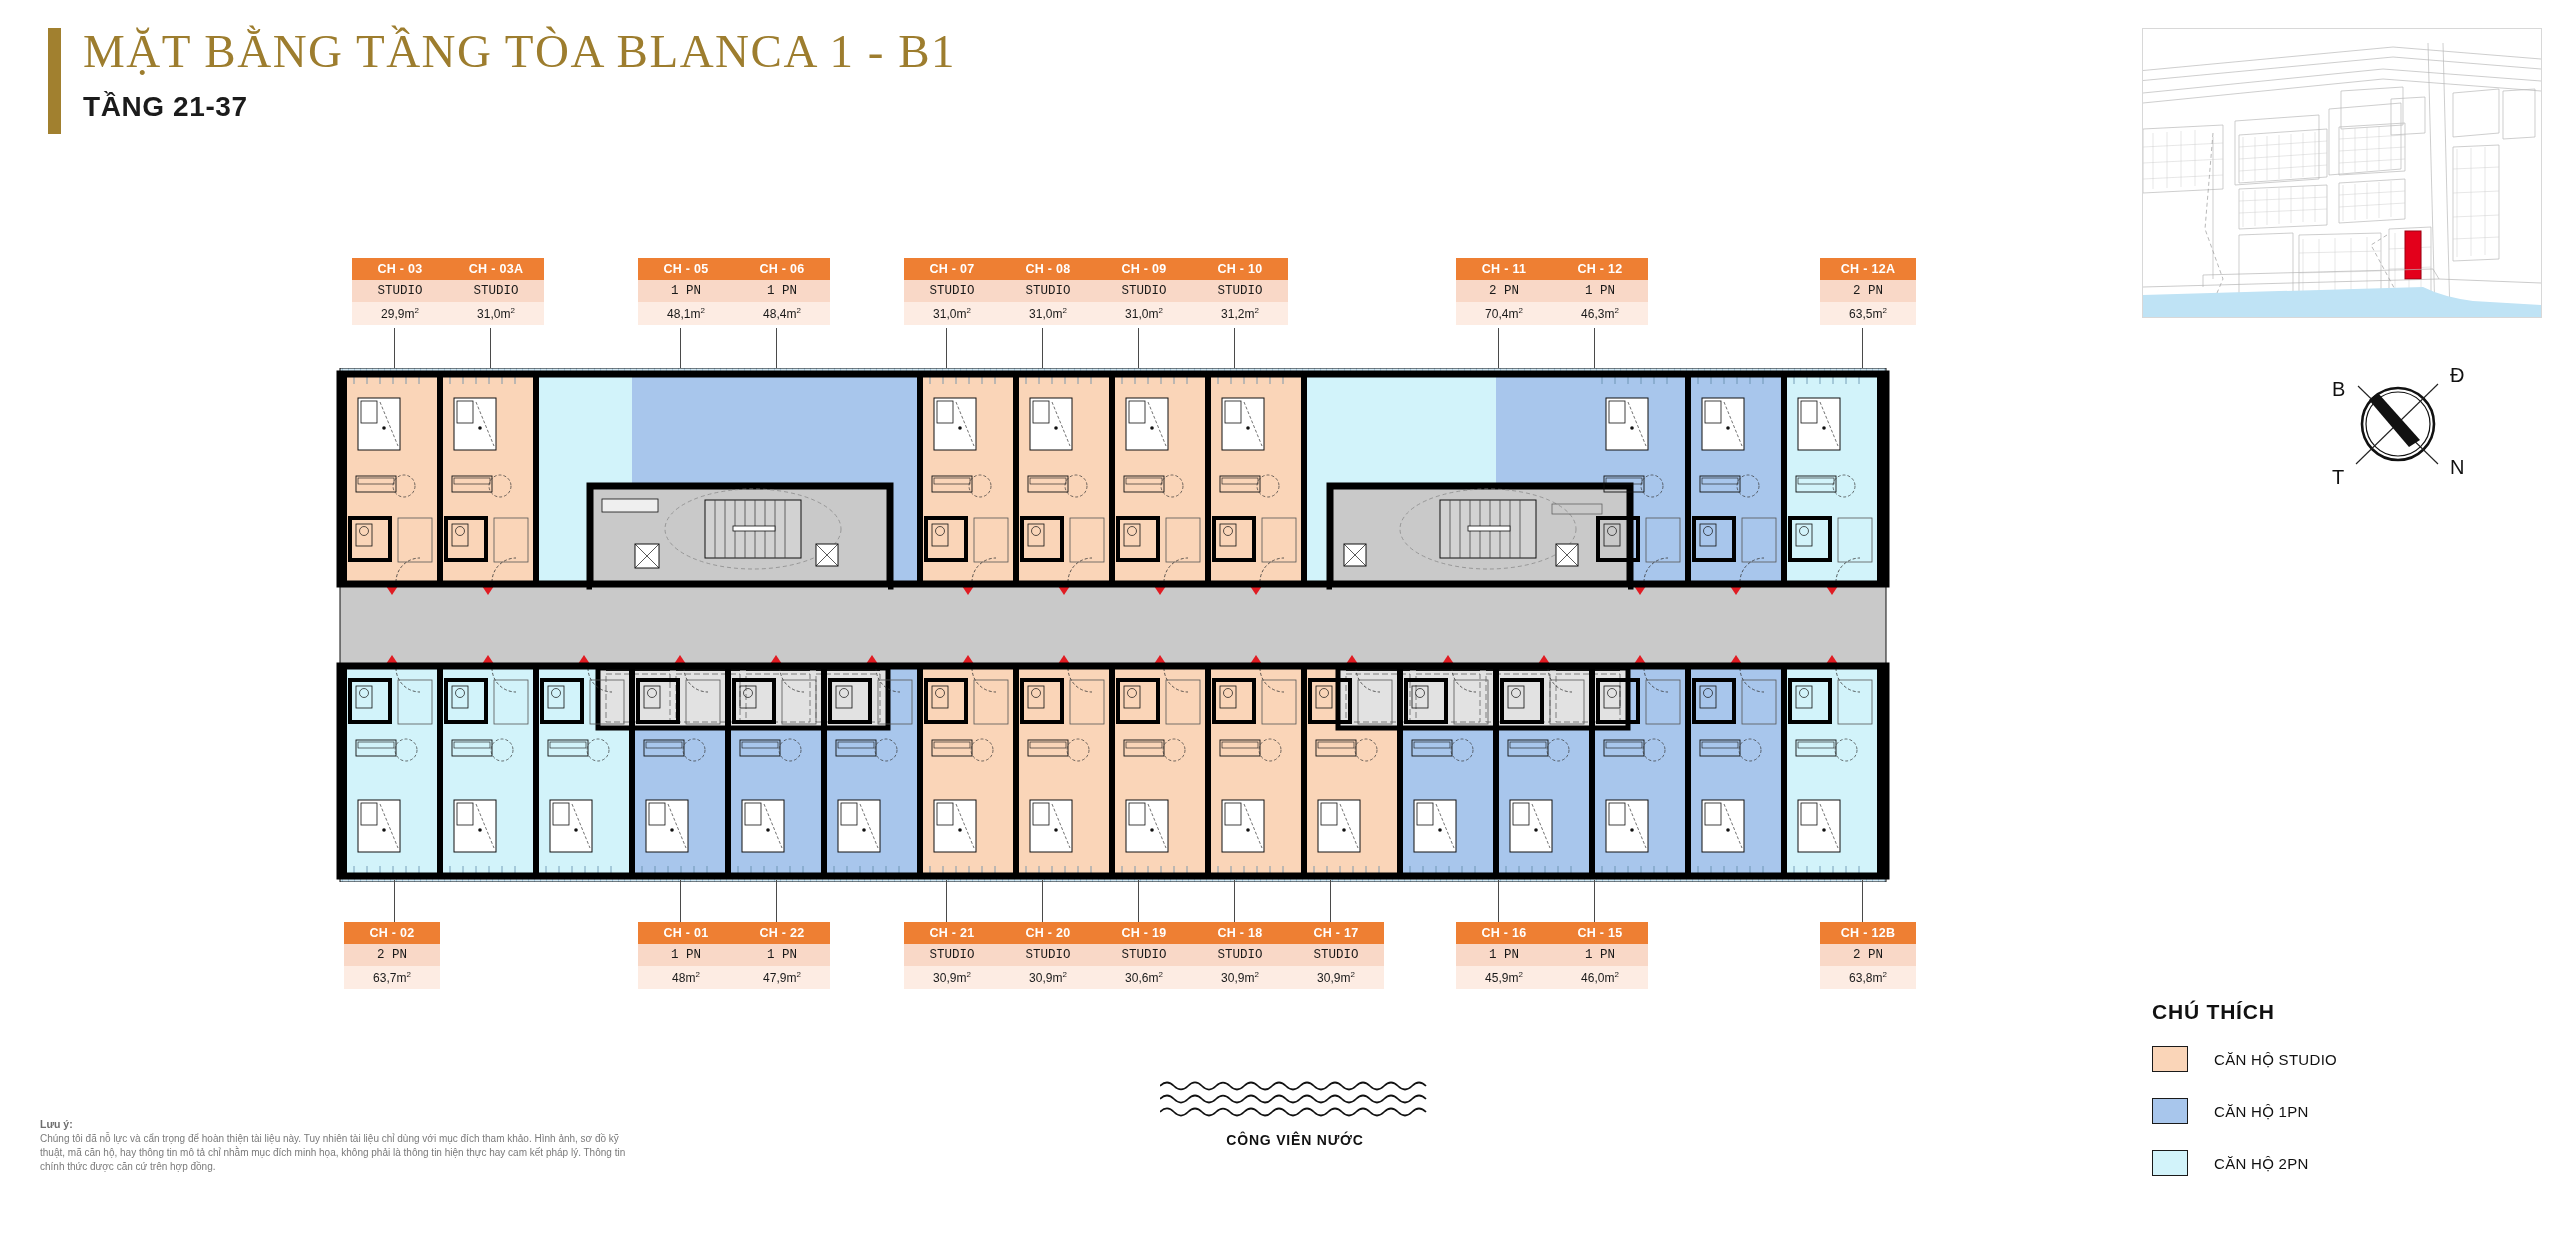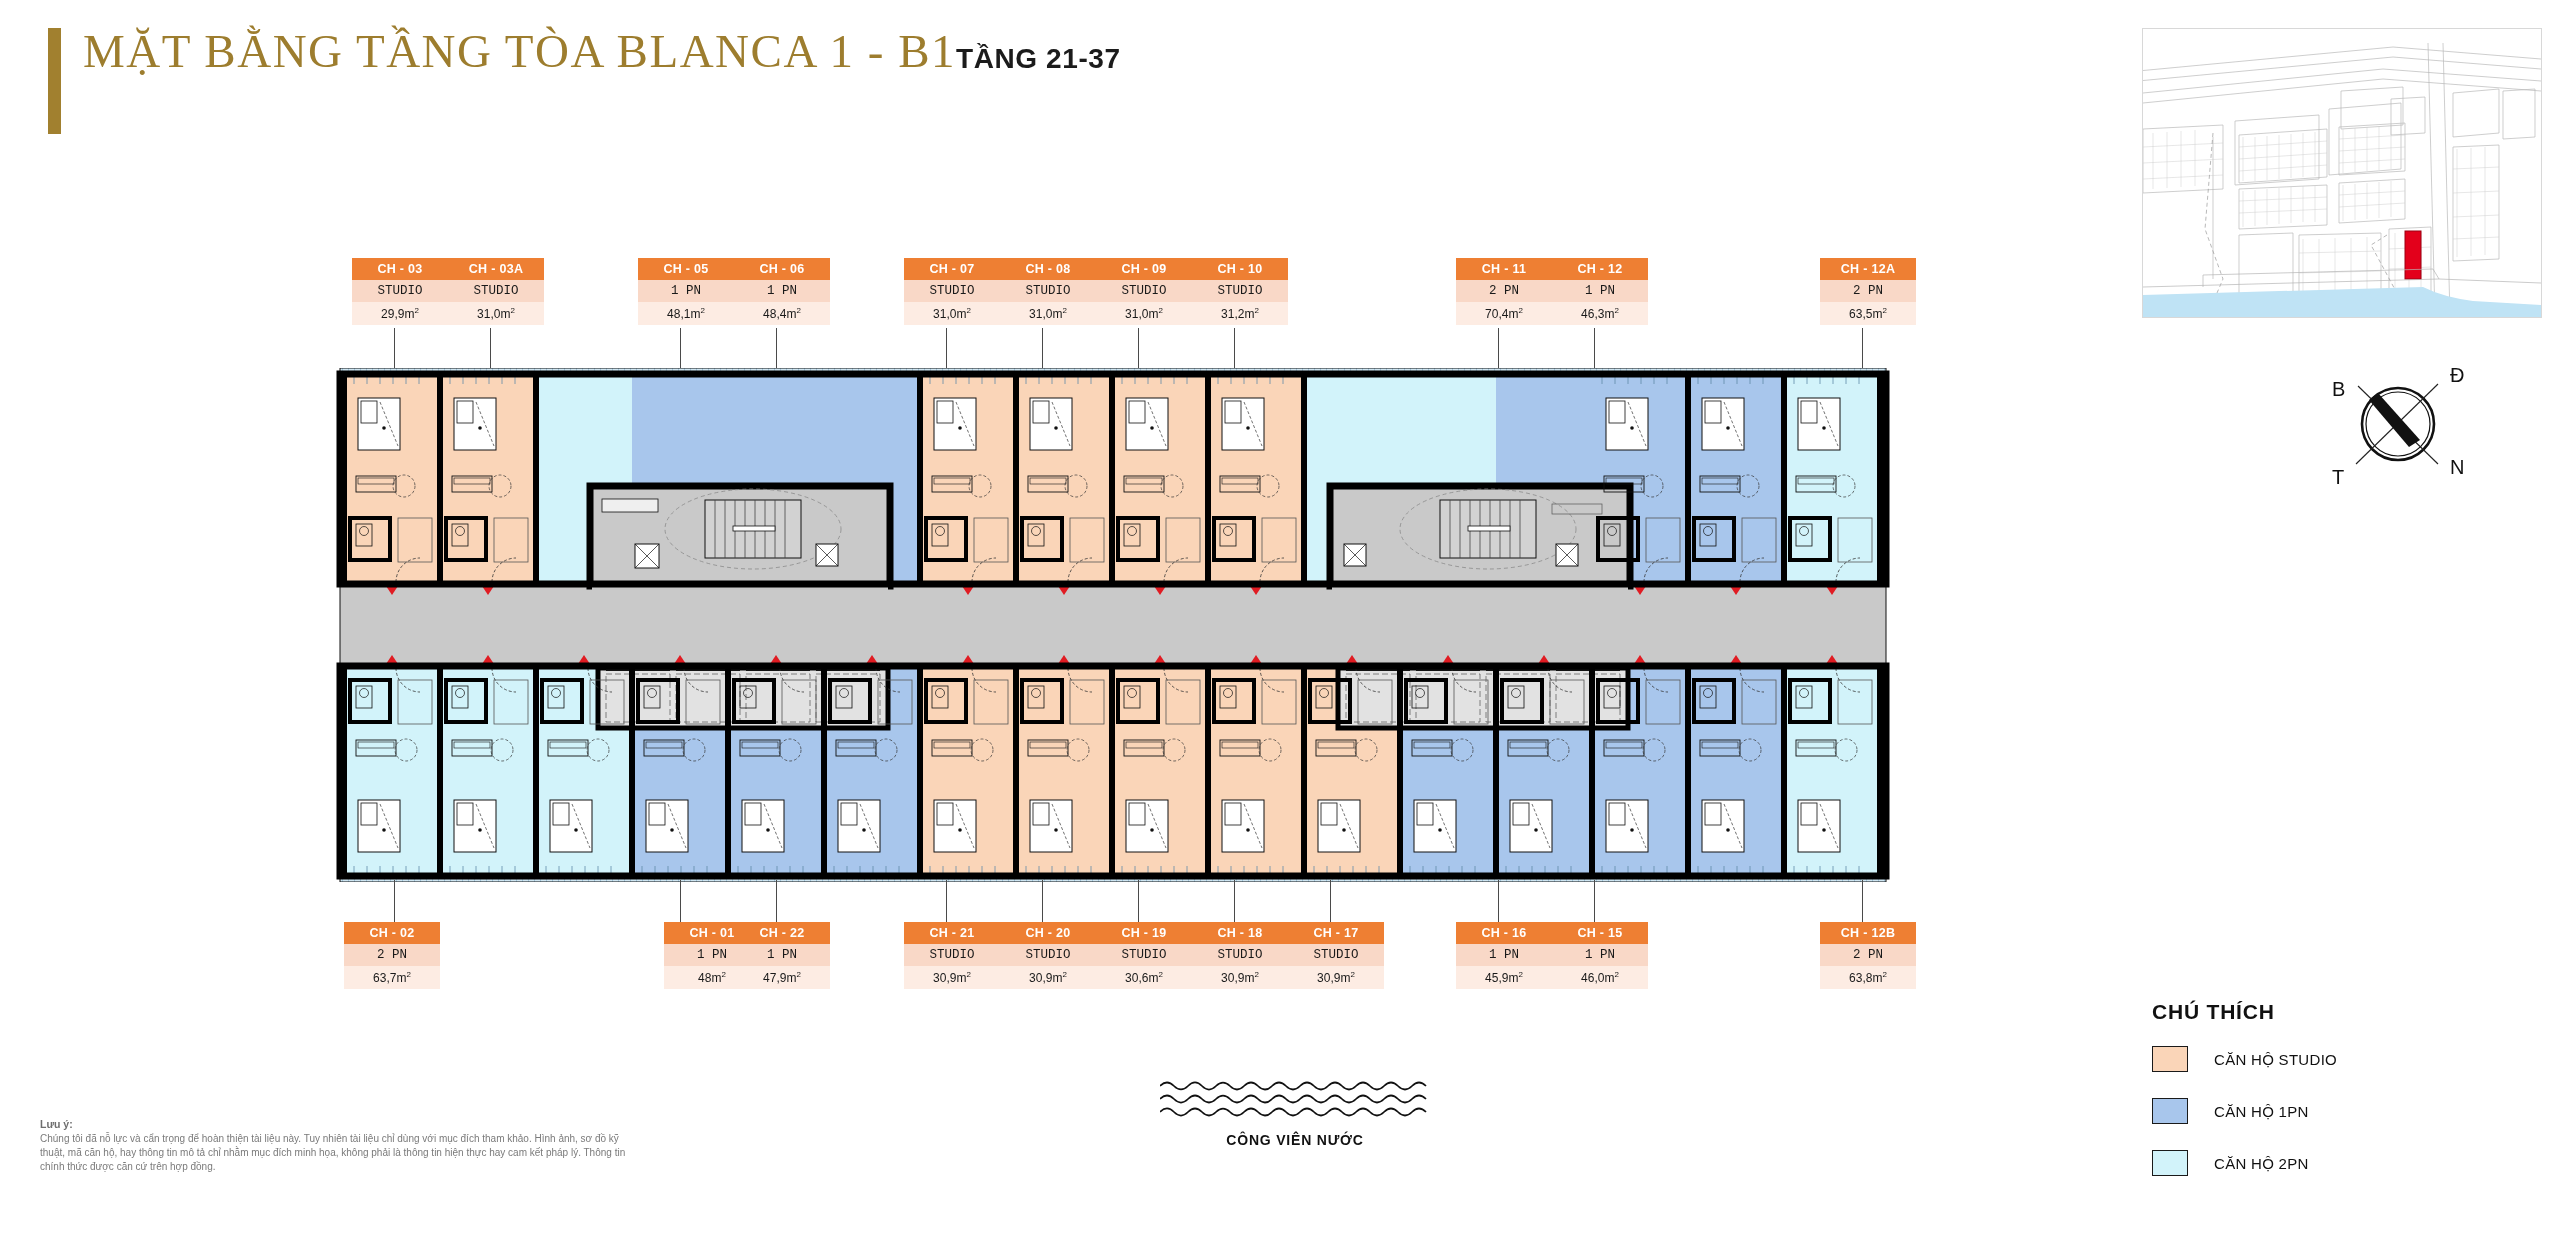--- a/index.html
+++ b/index.html
@@ -7,21 +7,21 @@
     width: 2560px; height: 1251px;
     background: #ffffff;
     font-family: "Liberation Sans", sans-serif;
     overflow: hidden;
   }
   .page { position: relative; width: 2560px; height: 1251px; background:#fff; }
 
   
   .title-block { position:absolute; left:48px; top:28px; display:flex; }
   .title-bar { width:13px; background:#A1802F; margin-right:22px; height:106px; }
-  .title-texts { display:flex; flex-direction:row; justify-content:flex-start;text-align:center; }
+  .title-texts { display:flex; flex-direction:column; justify-content:flex-start; }
   .title-main {
     font-family:"Liberation Serif", serif;
     font-size:47px; letter-spacing:1.5px; color:#9D7D2E; line-height:1.02;
     white-space:nowrap; font-weight:400;
   }
   .title-sub {
     font-family:"Liberation Sans", sans-serif;
     font-size:28px; font-weight:700; color:#1b1b1b; letter-spacing:.6px;
     margin-top:15px;
   }
@@ -683,21 +683,21 @@
     </svg>
   </div>
 
   <div id="labels-bottom">
       <div class="label-card" style="left: 344px; top: 922px;">
         <div class="lc-code">CH - 02</div>
         <div class="lc-type">2 PN</div>
         <div class="lc-area">63,7m<sup>2</sup></div>
       </div>
       <div class="leader" style="left: 394px; height: 42px; top: 880px;"></div>
-      <div class="label-card" style="left: 664px; top: 922px;">
+      <div class="label-card" style="left: 638px; top: 922px;">
         <div class="lc-code">CH - 01</div>
         <div class="lc-type">1 PN</div>
         <div class="lc-area">48m<sup>2</sup></div>
       </div>
       <div class="leader" style="left: 680px; height: 42px; top: 880px;"></div>
       <div class="label-card" style="left: 734px; top: 922px;">
         <div class="lc-code">CH - 22</div>
         <div class="lc-type">1 PN</div>
         <div class="lc-area">47,9m<sup>2</sup></div>
       </div>

